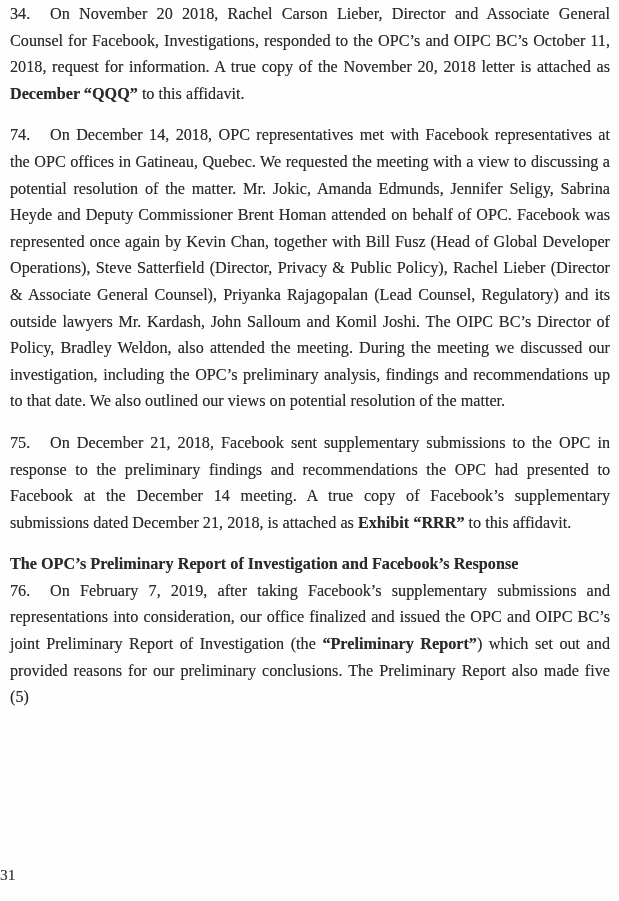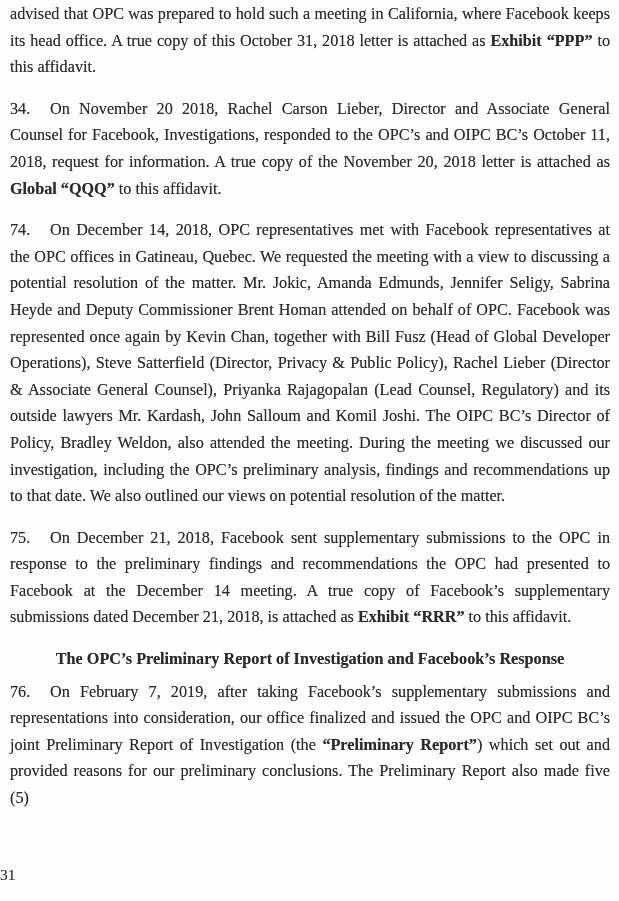--- a/index.html
+++ b/index.html
@@ -20,22 +20,22 @@
   }
   .doc-body p {
     font-size: 16.2px;
     line-height: 26.6px;
     text-align: justify;
     margin: 0 0 15px 0;
     text-shadow: 0 0 0.4px rgba(45,45,45,.55);
   }
   .doc-body p.heading {
     font-weight: bold;
-    text-align: center;
-    margin: 0 0 6px 0;
+    text-align: left;
+    margin: 0 0 0 0;
   }
   .para-num {
     display: inline-block;
     width: 40px;
   }
   .page-number {
     position: absolute;
     top: 866px;
     left: 0;
     right: 0;
@@ -43,21 +43,20 @@
     font-size: 15.5px;
     color: #3a3a3a;
     text-shadow: 0 0 0.4px rgba(45,45,45,.55);
   }
 </style>
 </head>
 <body>
 
 <div class="page">
   <div class="doc-body" id="doc-body">
-      <p class="para"><span>advised that OPC was prepared to hold such a meeting in California, where Facebook keeps its head office. A true copy of this October 31, 2018 letter is attached as </span><b>Exhibit “PPP”</b><span> to this affidavit.</span></p>
-      <p class="para"><span class="para-num">34.</span><span>On November 20 2018, Rachel Carson Lieber, Director and Associate General Counsel for Facebook, Investigations, responded to the OPC’s and OIPC BC’s October 11, 2018, request for information. A true copy of the November 20, 2018 letter is attached as </span><b>Global “QQQ”</b><span> to this affidavit.</span></p>
+      <p class="para"><span class="para-num">34.</span><span>On November 20 2018, Rachel Carson Lieber, Director and Associate General Counsel for Facebook, Investigations, responded to the OPC’s and OIPC BC’s October 11, 2018, request for information. A true copy of the November 20, 2018 letter is attached as </span><b>December “QQQ”</b><span> to this affidavit.</span></p>
       <p class="para"><span class="para-num">74.</span><span>On December 14, 2018, OPC representatives met with Facebook representatives at the OPC offices in Gatineau, Quebec. We requested the meeting with a view to discussing a potential resolution of the matter. Mr. Jokic, Amanda Edmunds, Jennifer Seligy, Sabrina Heyde and Deputy Commissioner Brent Homan attended on behalf of OPC. Facebook was represented once again by Kevin Chan, together with Bill Fusz (Head of Global Developer Operations), Steve Satterfield (Director, Privacy &amp; Public Policy), Rachel Lieber (Director &amp; Associate General Counsel), Priyanka Rajagopalan (Lead Counsel, Regulatory) and its outside lawyers Mr. Kardash, John Salloum and Komil Joshi. The OIPC BC’s Director of Policy, Bradley Weldon, also attended the meeting. During the meeting we discussed our investigation, including the OPC’s preliminary analysis, findings and recommendations up to that date. We also outlined our views on potential resolution of the matter.</span></p>
       <p class="para"><span class="para-num">75.</span><span>On December 21, 2018, Facebook sent supplementary submissions to the OPC in response to the preliminary findings and recommendations the OPC had presented to Facebook at the December 14 meeting. A true copy of Facebook’s supplementary submissions dated December 21, 2018, is attached as </span><b>Exhibit “RRR”</b><span> to this affidavit.</span></p>
       <p class="heading"><b>The OPC’s Preliminary Report of Investigation and Facebook’s Response</b></p>
       <p class="para"><span class="para-num">76.</span><span>On February 7, 2019, after taking Facebook’s supplementary submissions and representations into consideration, our office finalized and issued the OPC and OIPC BC’s joint Preliminary Report of Investigation (the </span><b>“Preliminary Report”</b><span>) which set out and provided reasons for our preliminary conclusions. The Preliminary Report also made five (5)</span></p>
     </div>
   <div class="page-number">31</div>
 </div>
 
 </body></html>

